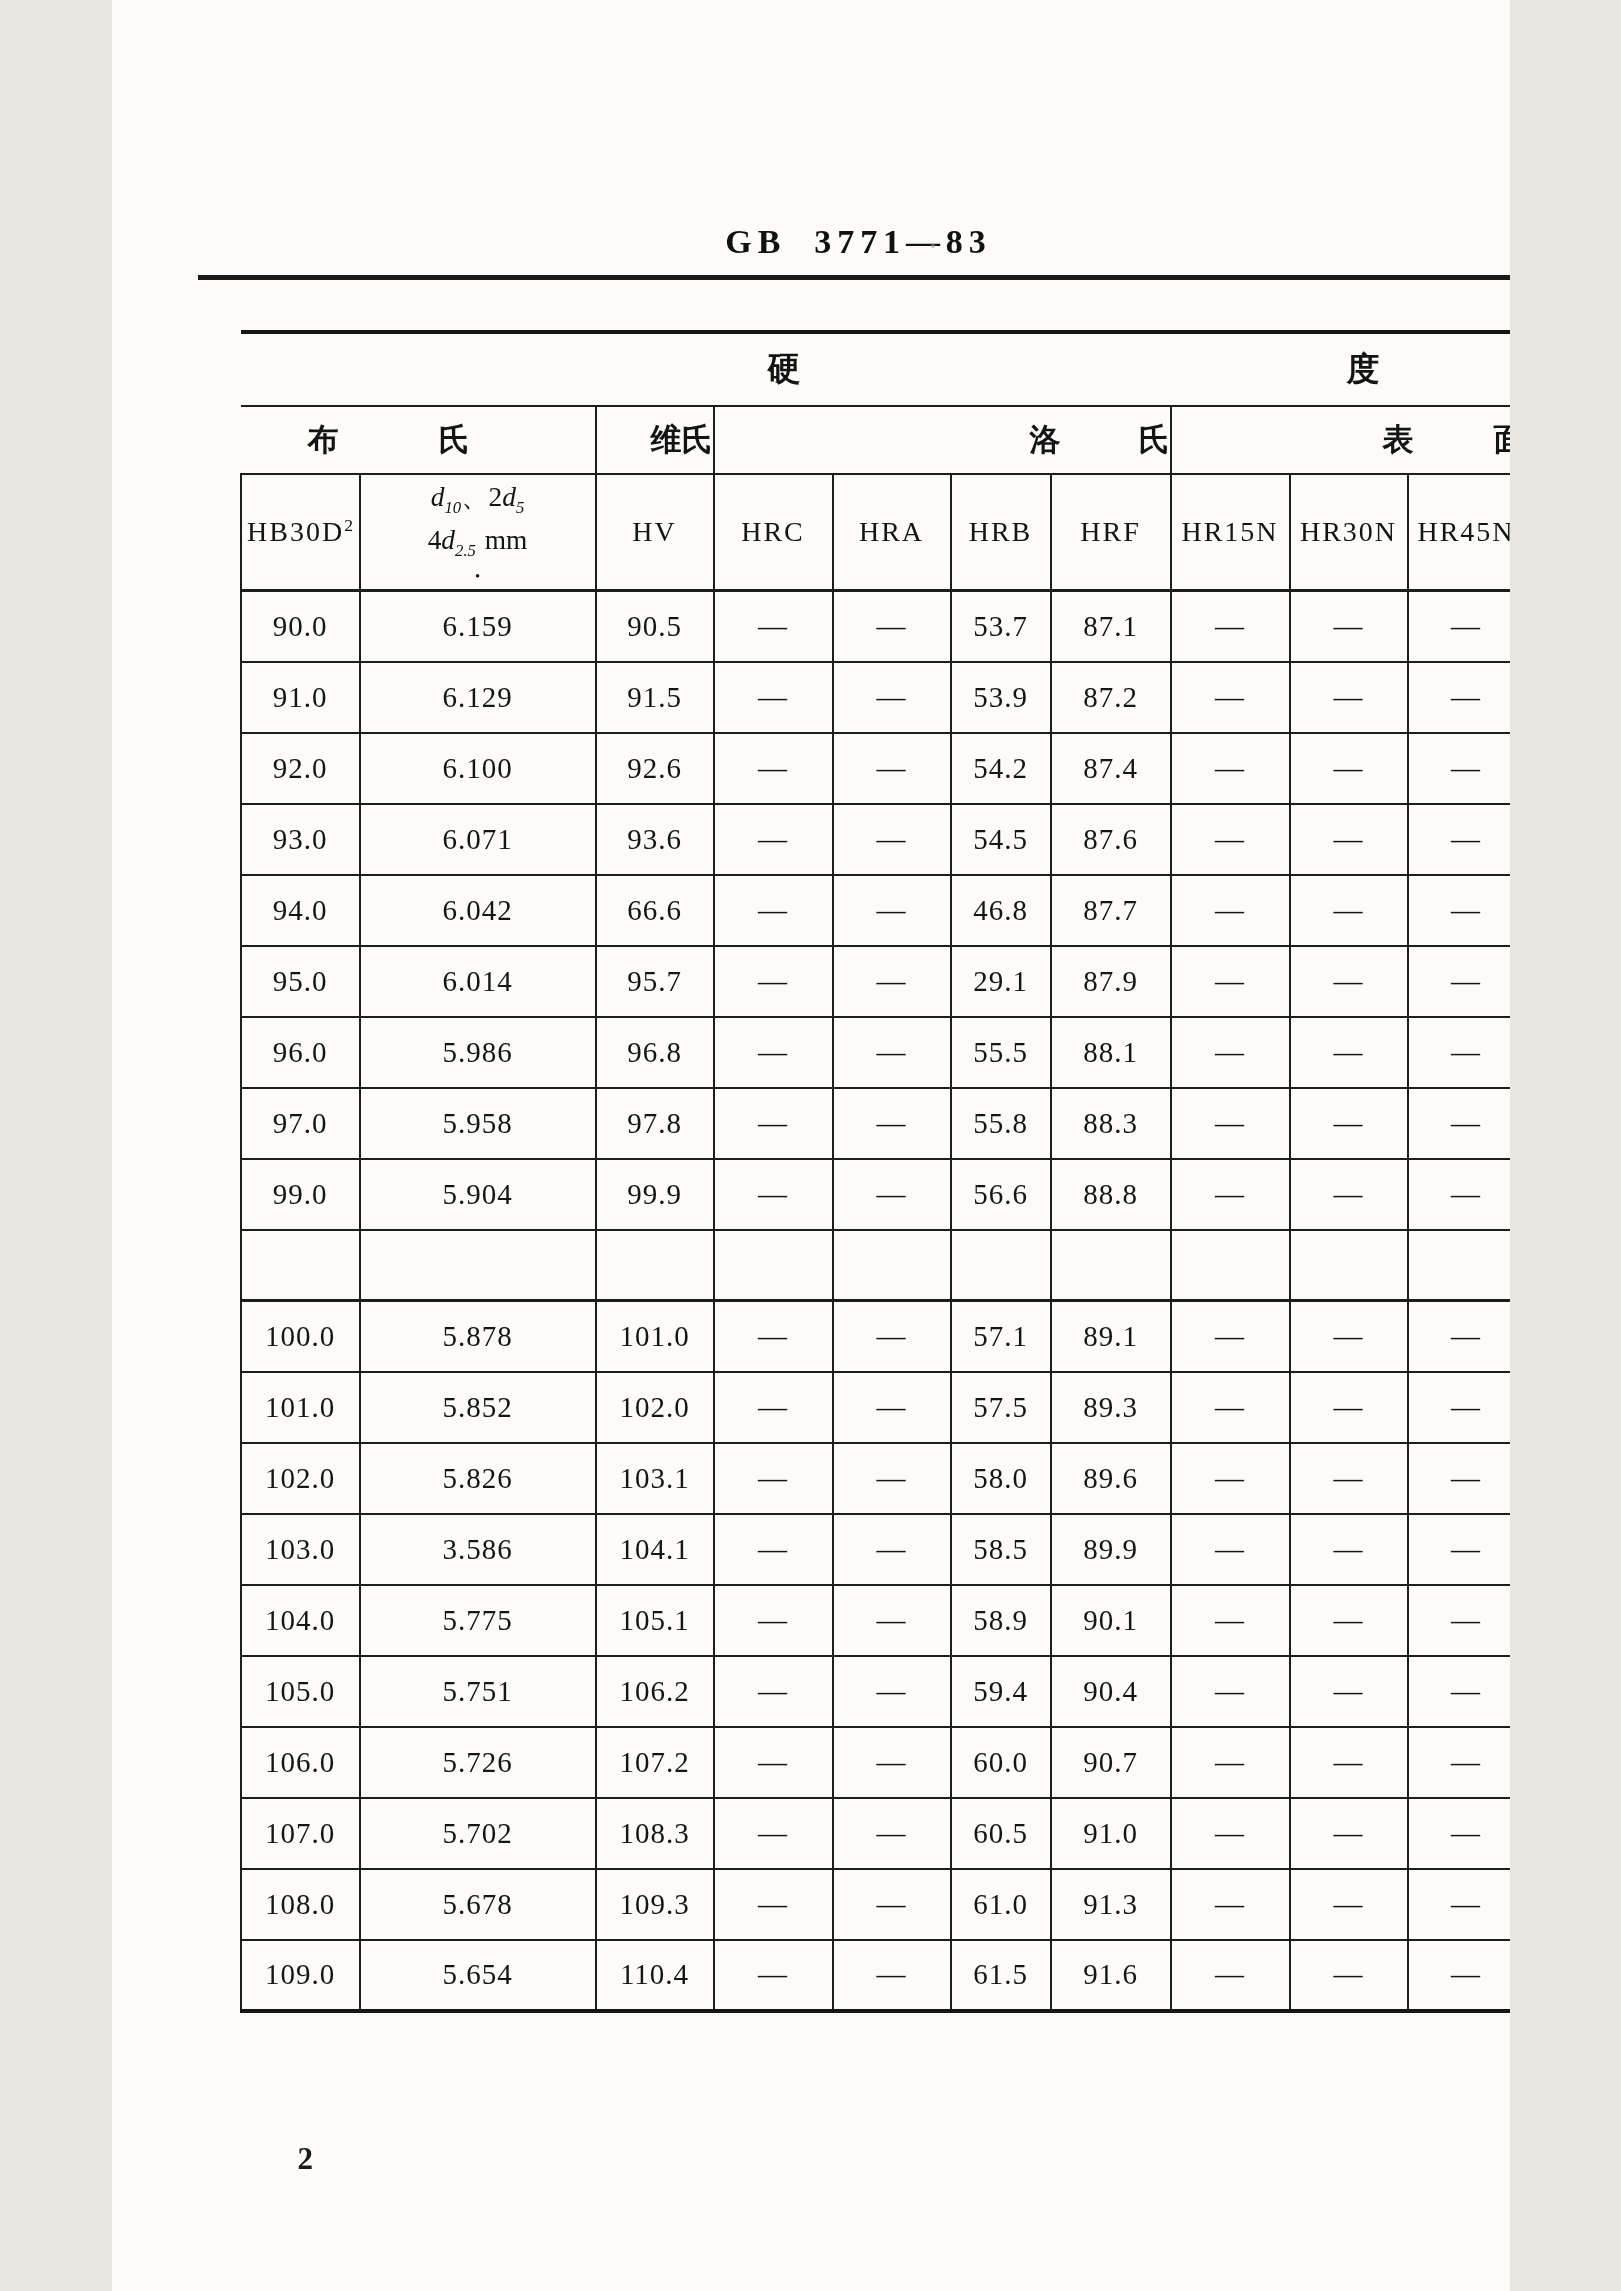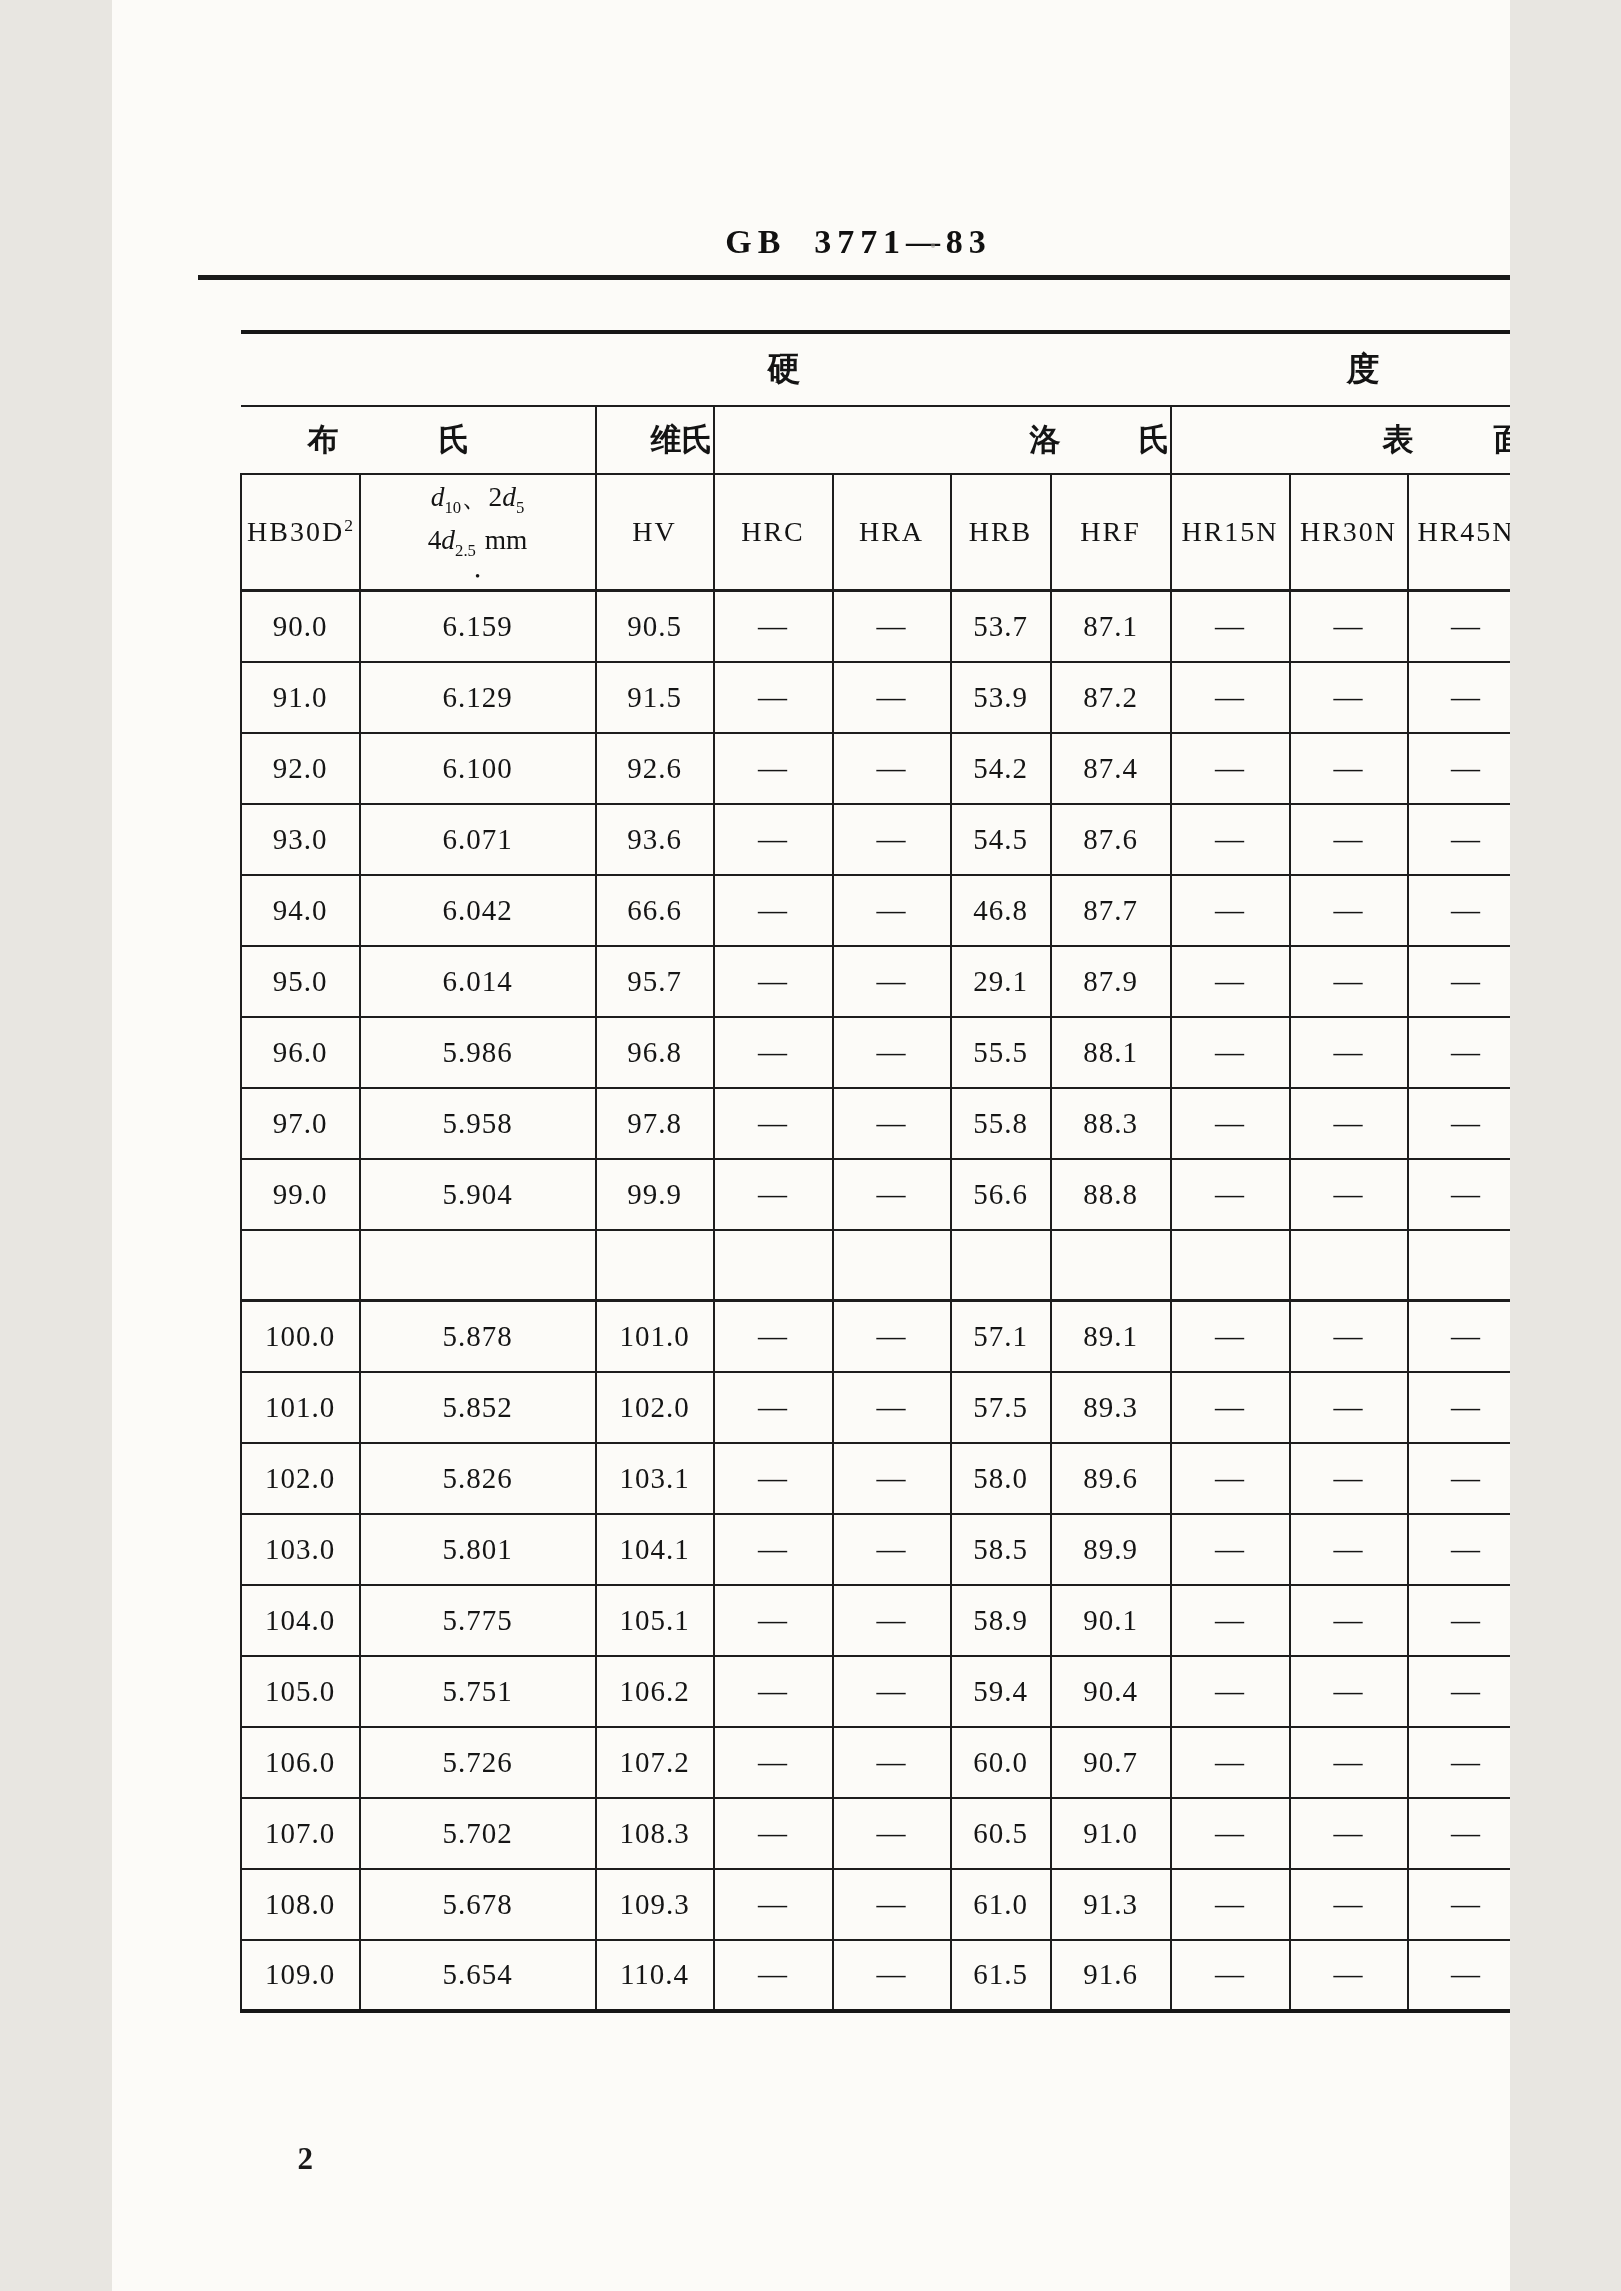--- a/index.html
+++ b/index.html
@@ -83,21 +83,21 @@
   }
   .grp-brinell { justify-content: flex-start; padding-left: 67px; gap: 100px; }
   .grp-rockwell { gap: 78px; }
   .grp-superficial { gap: 80px; padding-left: 118px; }
   
   tr.unit-row th { height: 114px; border-bottom: 3.9px solid #1d1d1d; font-size: 28px; letter-spacing: 2px; }
   tr.unit-row th sup { font-size: 17.6px; letter-spacing: 0; }
   .d-cell { letter-spacing: 0 !important; }
   .d-line { font-size: 27.4px; line-height: 33px; letter-spacing: 0; }
   .d-line i { font-family: "Liberation Serif", serif; font-style: italic; }
-  .d-line sub { font-size: 16.7px; vertical-align: -6.9px; letter-spacing: 0; }
+  .d-line sub { font-size: 16.7px; vertical-align: -6.9px; letter-spacing: 0; font-style: italic; }
   .d-line .unit { margin-left: 8.8px; }
   .d-dot { font-size: 14.7px; line-height: 11.8px; margin-top: 3.9px; }
   
   tbody.data tr { height: 71px; }
   tbody.data td {
     font-size: 29px;
     letter-spacing: 1px;
     color: #151515;
   }
   tbody.data tr:last-child td { border-bottom: 4.9px solid #161616; }
@@ -343,21 +343,21 @@
           <td>—</td>
           <td>—</td>
           <td>58.0</td>
           <td>89.6</td>
           <td>—</td>
           <td>—</td>
           <td>—</td>
         </tr>
         <tr class="">
           <td>103.0</td>
-          <td>5.801</td>
+          <td>3.586</td>
           <td>104.1</td>
           <td>—</td>
           <td>—</td>
           <td>58.5</td>
           <td>89.9</td>
           <td>—</td>
           <td>—</td>
           <td>—</td>
         </tr>
         <tr class="">

